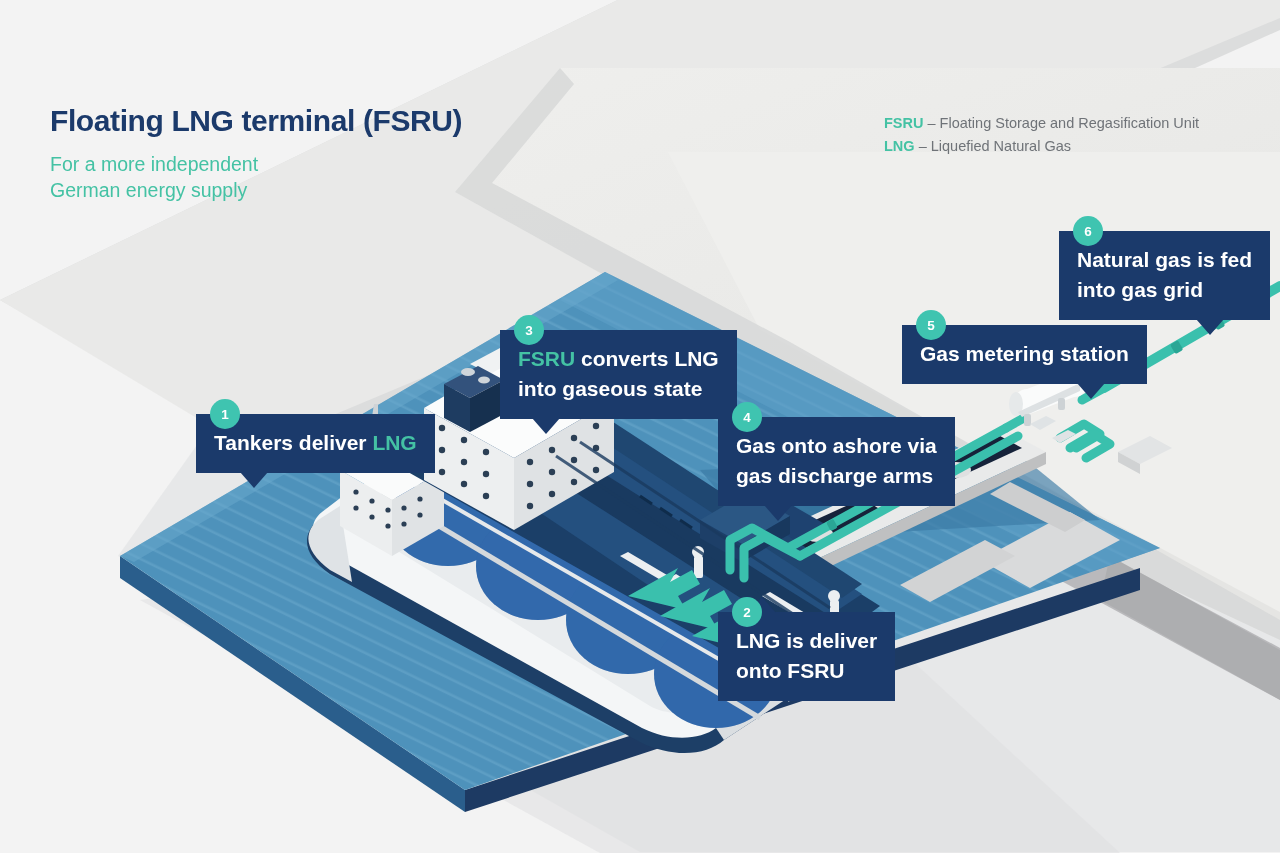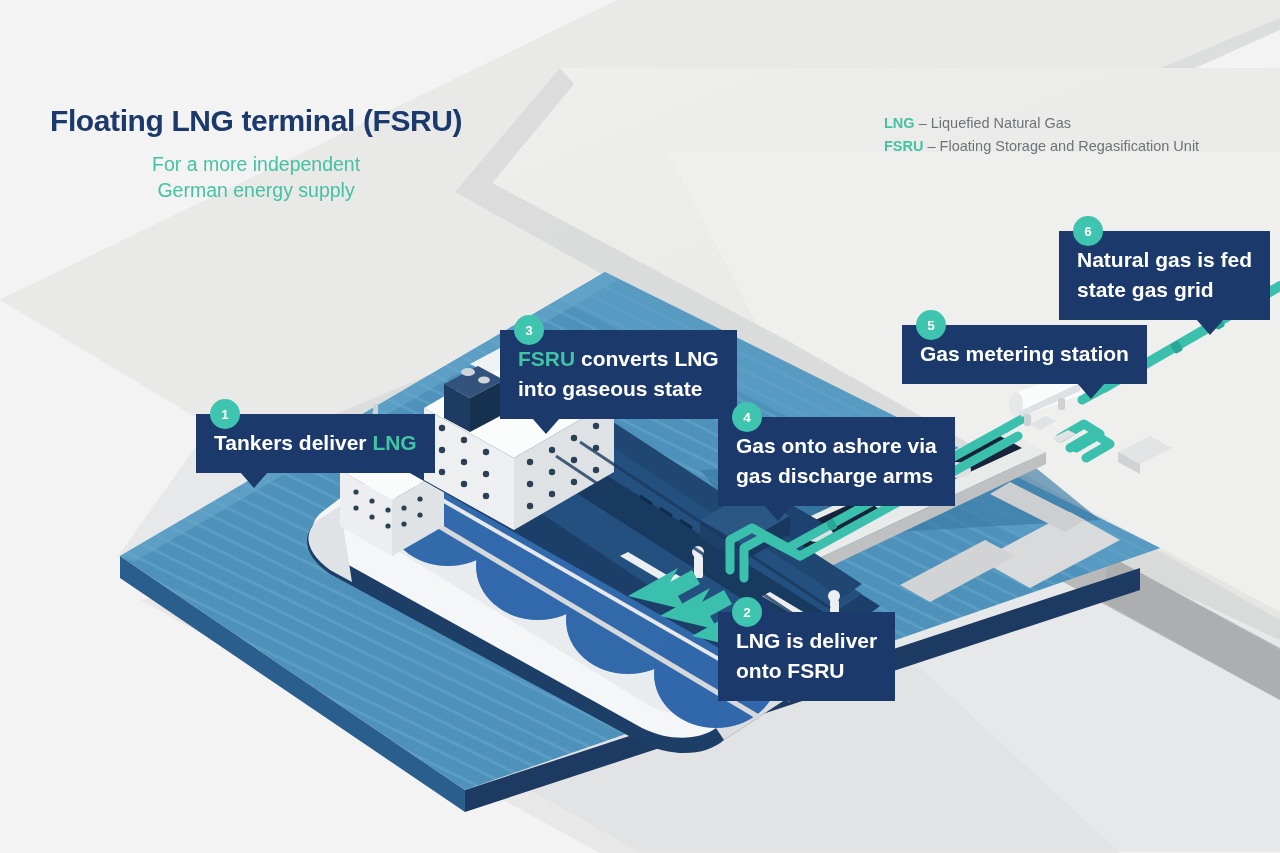--- a/index.html
+++ b/index.html
@@ -25,21 +25,20 @@
   
   #titleblock { position: absolute; left: 50px; top: 104px; }
   #main-title {
     font-size: 30px; font-weight: bold; letter-spacing: -0.4px;
     color: #1b3a6b; line-height: 1.15;
   }
   #subtitle {
     margin-top: 12px;
     font-size: 19.5px; font-weight: 500; line-height: 1.38;
     color: #44c2a4;
-    text-align: center;
   }
 
   
   #legend {
     position: absolute; left: 884px; top: 112px;
     font-size: 14.5px; line-height: 1.62; color: #6f7378;
     white-space: nowrap;
   }
   #legend .abbr { color: #44c2a4; font-weight: bold; }
   #legend .lrow { display: block; }
@@ -394,25 +393,25 @@
   <div id="titleblock">
     <div id="main-title">Floating LNG terminal (FSRU)</div>
     <div id="subtitle">
       <div>For a more independent</div>
       <div>German energy supply</div>
     </div>
   </div>
 
   <div id="legend">
     <span class="lrow">
+      <span class="abbr">FSRU</span><span> – </span><span>Floating Storage and Regasification Unit</span>
+    </span>
+    <span class="lrow">
       <span class="abbr">LNG</span><span> – </span><span>Liquefied Natural Gas</span>
     </span>
-    <span class="lrow">
-      <span class="abbr">FSRU</span><span> – </span><span>Floating Storage and Regasification Unit</span>
-    </span>
   </div>
 
   <div class="callout" id="callout-1">
     <div class="badge">1</div>
     <div class="box">
       <div><span>Tankers deliver </span><span class="hl">LNG</span><span></span></div>
       <div class="tail"></div>
     </div>
   </div>
 
@@ -448,18 +447,18 @@
     <div class="box">
       <div>Gas metering station</div>
       <div class="tail"></div>
     </div>
   </div>
 
   <div class="callout" id="callout-6">
     <div class="badge">6</div>
     <div class="box">
       <div>Natural gas is fed</div>
-      <div>state gas grid</div>
+      <div>into gas grid</div>
       <div class="tail"></div>
     </div>
   </div>
 
 </div>
 
 </body></html>

